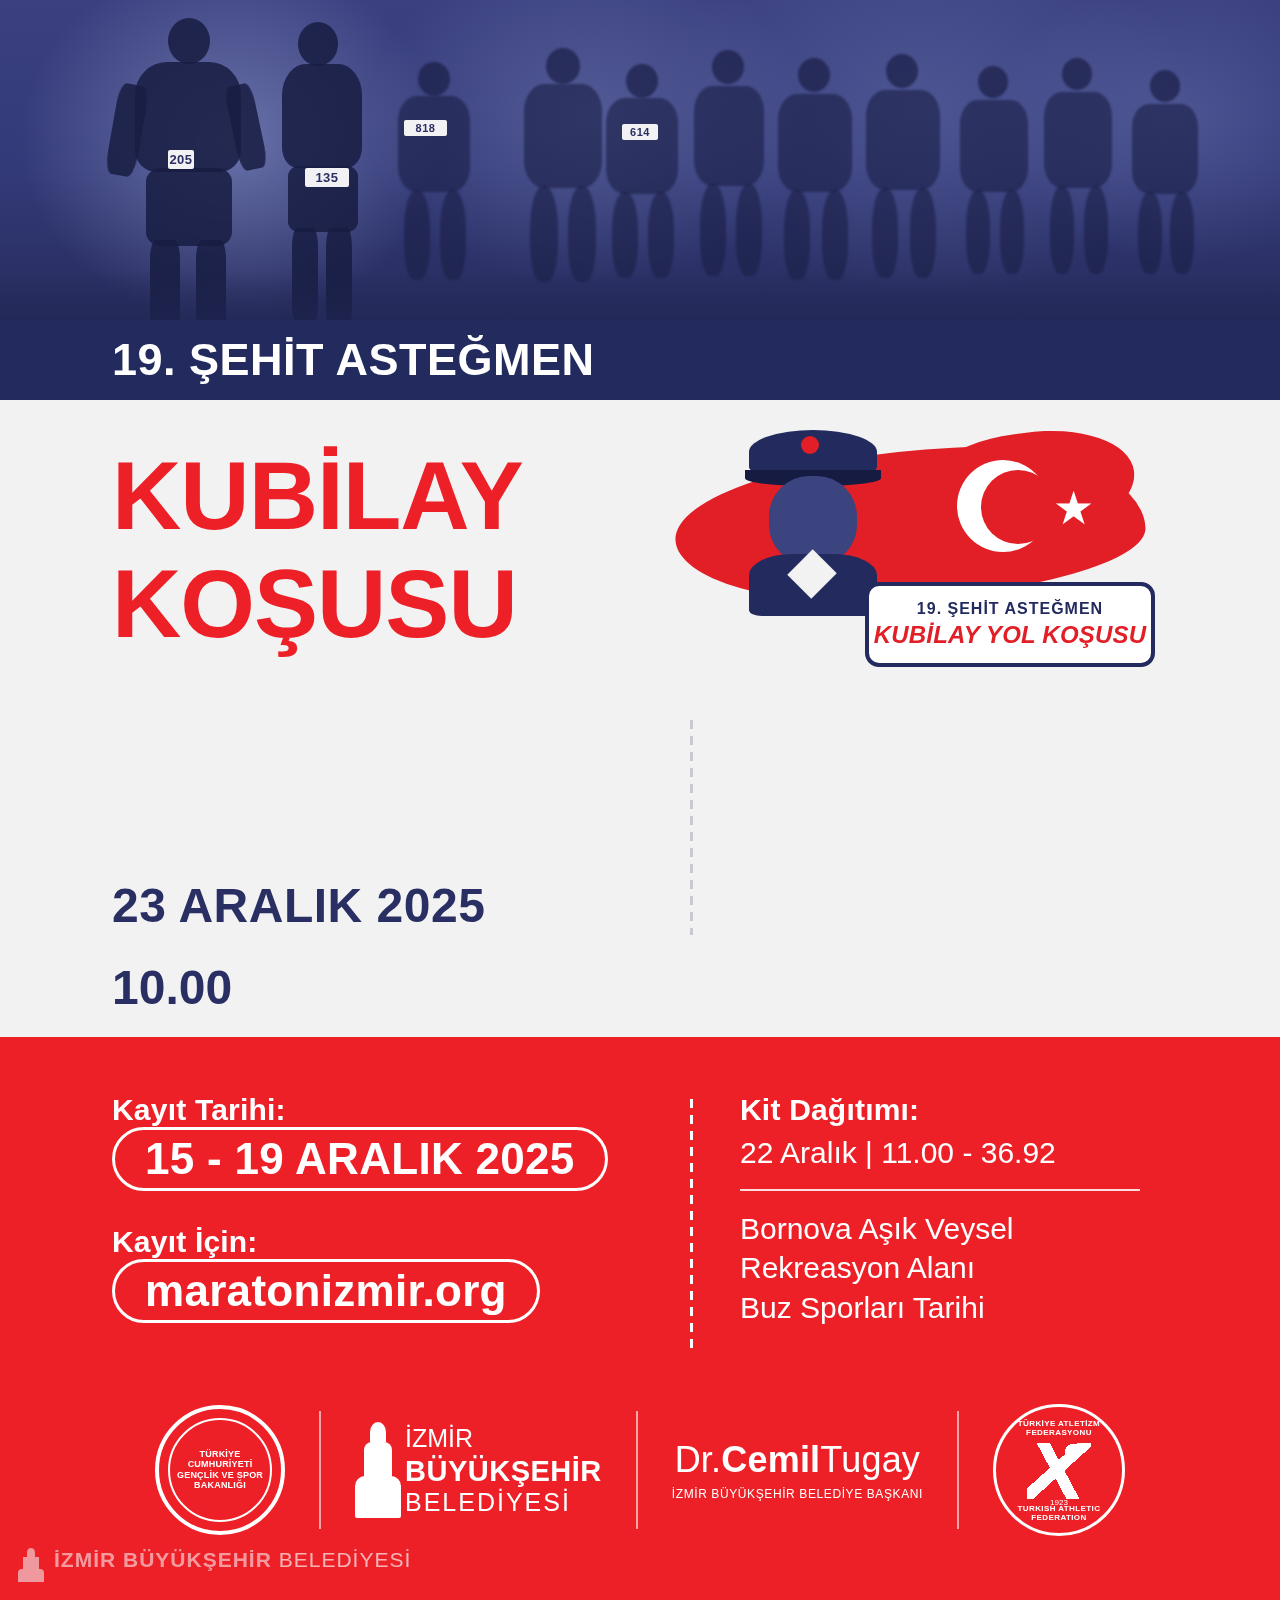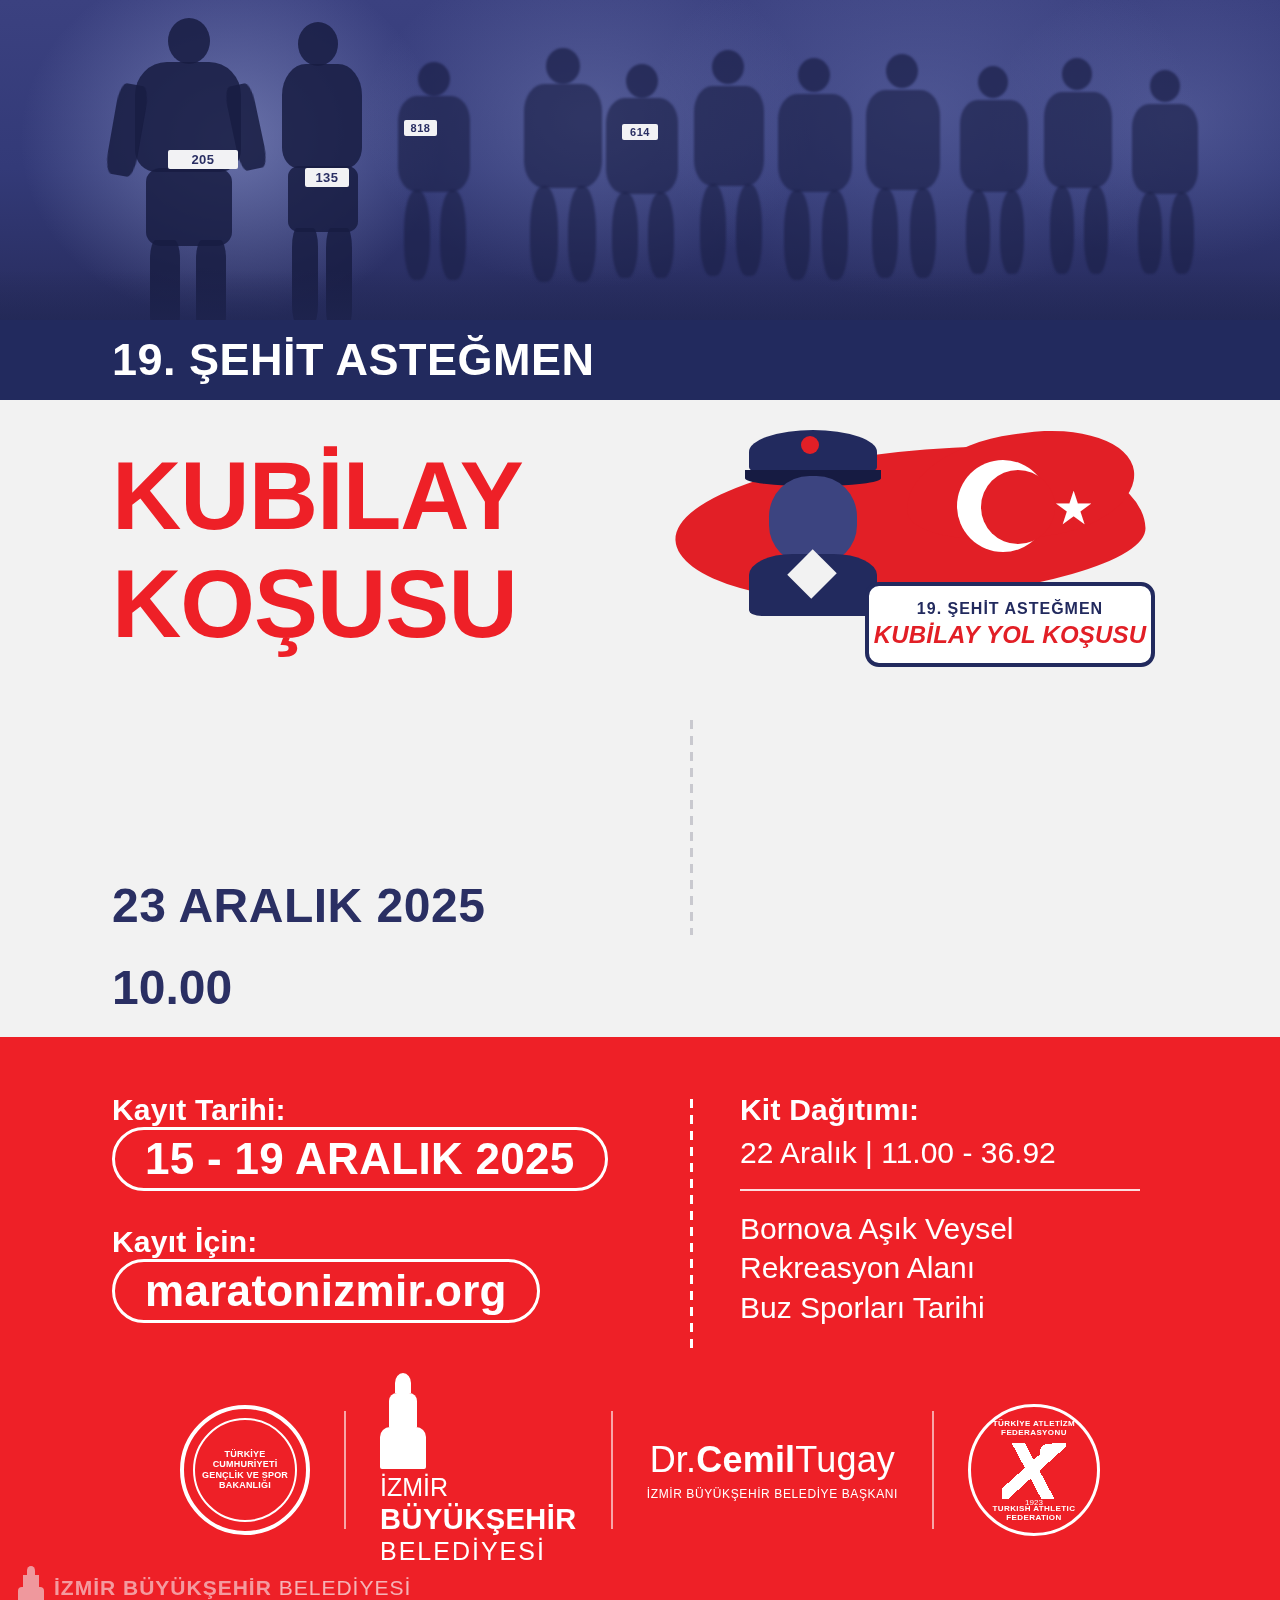--- a/index.html
+++ b/index.html
@@ -371,23 +371,22 @@
     color: #ffffff;
     font-size: 9px;
     font-weight: bold;
     text-align: center;
     line-height: 1.15;
     width: 86px;
     letter-spacing: 0.2px;
   }
   .izmir-logo {
     display: flex;
-    align-items: flex-start;
+    align-items: flex-end;
     gap: 4px;
-    flex-direction: column;
   }
   .clock-tower {
     width: 46px; height: 96px;
     position: relative;
   }
   .clock-tower .top {
     position: absolute; left: 15px; top: 0;
     width: 16px; height: 20px;
     background: #ffffff;
     border-radius: 50% 50% 0 0;
@@ -445,21 +444,21 @@
     margin-top: 2px;
   }
   .taf .yr { position: absolute; bottom: 26px; left: 0; right: 0; text-align: center; color: #ffffff; font-size: 8px; }
 
   
   .footer {
     position: absolute;
     left: 0; right: 0; bottom: 0;
     height: 52px;
     display: flex;
-    align-items: flex-end;
+    align-items: flex-start;
     padding-left: 18px;
     gap: 10px;
   }
   .footer-mark {
     width: 26px; height: 34px;
     position: relative;
     opacity: 0.85;
   }
   .footer-mark .t { position: absolute; left: 9px; top: 0; width: 8px; height: 9px; background: #f0aeb2; border-radius: 50% 50% 0 0;}
   .footer-mark .m { position: absolute; left: 5px; top: 9px; width: 16px; height: 12px; background: #f0aeb2; }
@@ -481,34 +480,34 @@
   <div class="hero">
     <div class="hero-photo">
 
       <div class="runner head sharp" style="left:168px; top:18px; width:42px; height:46px;"></div>
       <div class="runner sharp" style="left:135px; top:62px; width:106px; height:110px; border-radius:30% 30% 20% 20%;"></div>
       <div class="runner sharp" style="left:146px; top:168px; width:86px; height:78px; border-radius:18%;"></div>
       <div class="runner sharp" style="left:150px; top:240px; width:30px; height:95px; border-radius:20%;"></div>
       <div class="runner sharp" style="left:196px; top:240px; width:30px; height:95px; border-radius:20%;"></div>
       <div class="runner sharp" style="left:112px; top:84px; width:30px; height:92px; border-radius:24%; transform:rotate(10deg);"></div>
       <div class="runner sharp" style="left:232px; top:84px; width:28px; height:86px; border-radius:24%; transform:rotate(-12deg);"></div>
-      <div class="bib" style="left:168px; top:150px; width:70px;">205</div>
+      <div class="bib" style="left:168px; top:150px; width:26px;">205</div>
 
       <div class="runner head sharp" style="left:298px; top:22px; width:40px; height:44px;"></div>
       <div class="runner sharp" style="left:282px; top:64px; width:80px; height:104px; border-radius:30% 30% 20% 20%;"></div>
       <div class="runner sharp" style="left:288px; top:166px; width:70px; height:66px; border-radius:16%;"></div>
       <div class="runner sharp" style="left:292px; top:228px; width:26px; height:96px; border-radius:20%;"></div>
       <div class="runner sharp" style="left:326px; top:228px; width:26px; height:100px; border-radius:20%;"></div>
       <div class="bib" style="left:305px; top:168px; width:44px;">135</div>
 
       <div class="runner head" style="left:418px; top:62px; width:32px; height:34px;"></div>
       <div class="runner" style="left:398px; top:96px; width:72px; height:96px; border-radius:26%;"></div>
       <div class="runner" style="left:404px; top:190px; width:26px; height:90px;"></div>
       <div class="runner" style="left:440px; top:190px; width:26px; height:90px;"></div>
-      <div class="bib" style="left:404px; top:120px; width:33px; font-size:11px;">818</div>
+      <div class="bib" style="left:404px; top:120px; width:43px; font-size:11px;">818</div>
 
       <div class="runner head" style="left:546px; top:48px; width:34px; height:36px;"></div>
       <div class="runner" style="left:524px; top:84px; width:78px; height:104px; border-radius:26%;"></div>
       <div class="runner" style="left:530px; top:186px; width:28px; height:96px;"></div>
       <div class="runner" style="left:568px; top:186px; width:28px; height:96px;"></div>
 
       <div class="runner head" style="left:626px; top:64px; width:32px; height:34px;"></div>
       <div class="runner" style="left:606px; top:98px; width:72px; height:96px; border-radius:26%;"></div>
       <div class="runner" style="left:612px; top:192px; width:26px; height:86px;"></div>
       <div class="runner" style="left:648px; top:192px; width:26px; height:86px;"></div>

